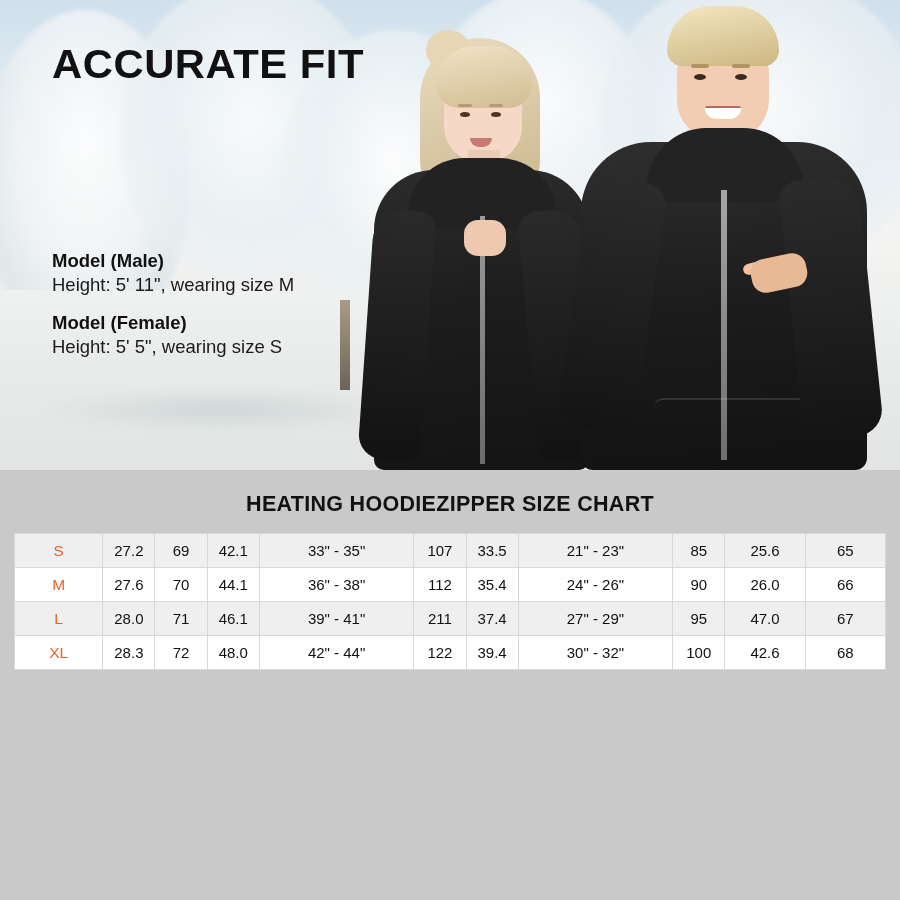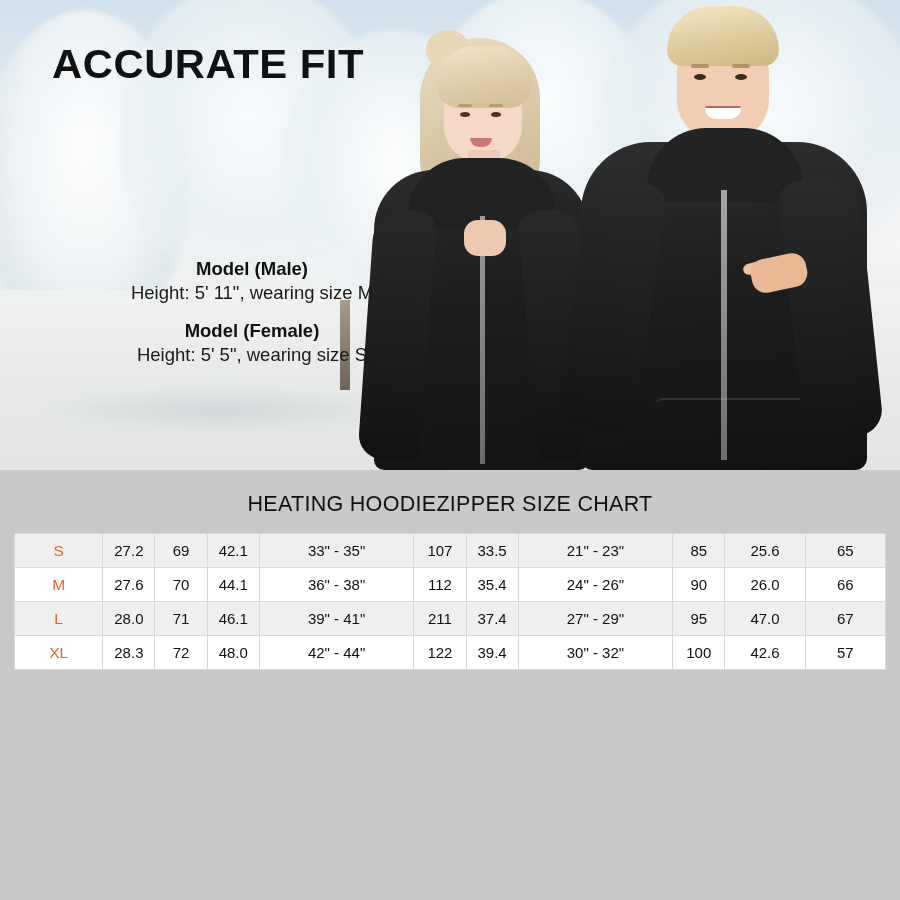--- a/index.html
+++ b/index.html
@@ -199,32 +199,32 @@
 
   
   .hero-text { position: absolute; left: 52px; top: 44px; width: 420px; }
   .headline {
     font-size: 41px; font-weight: 700; letter-spacing: .5px;
     color: #111; margin: 0 0 14px 0; line-height: 1;
     font-family: "Liberation Sans", sans-serif;
     transform: scaleX(1.02); transform-origin: left;
   }
   .subhead { font-size: 21px; color: #1d1d1d; margin: 0; }
-  .model-block { position: absolute; left: 52px; top: 258px; width: 400px; text-align: center; }
+  .model-block { position: absolute; left: 52px; top: 250px; width: 400px; }
   .model-title { font-size: 18.5px; font-weight: 700; color: #111; margin: 0 0 2px 0; }
   .model-line { font-size: 18.5px; color: #1a1a1a; margin: 0 0 16px 0; }
 
   
   .chart-wrap {
     position: absolute; left: 0; top: 470px; width: 900px; height: 430px;
     background: #c9c9c9;
     padding: 14px 14px 16px 14px;
   }
   .chart-title {
-    text-align: center; font-size: 21.5px; font-weight: 400; color: #111;
+    text-align: center; font-size: 21.5px; font-weight: 700; color: #111;
     letter-spacing: .3px; margin: 8px 0 16px 0;
   }
   table.size-chart {
     width: 872px; border-collapse: collapse;
     background: #ffffff; table-layout: fixed;
     font-size: 15px; color: #111;
   }
   table.size-chart td, table.size-chart th {
     border: 1px solid #d8d8d8;
     text-align: center;
@@ -373,19 +373,19 @@
           <td class="col-size">XL</td>
           <td>28.3</td>
           <td>72</td>
           <td>48.0</td>
           <td>42" - 44"</td>
           <td>122</td>
           <td>39.4</td>
           <td>30" - 32"</td>
           <td>100</td>
           <td>42.6</td>
-          <td>57</td>
+          <td>68</td>
         </tr>
       </tbody>
     </table>
   </div>
 
 </div>
 
 </body></html>

